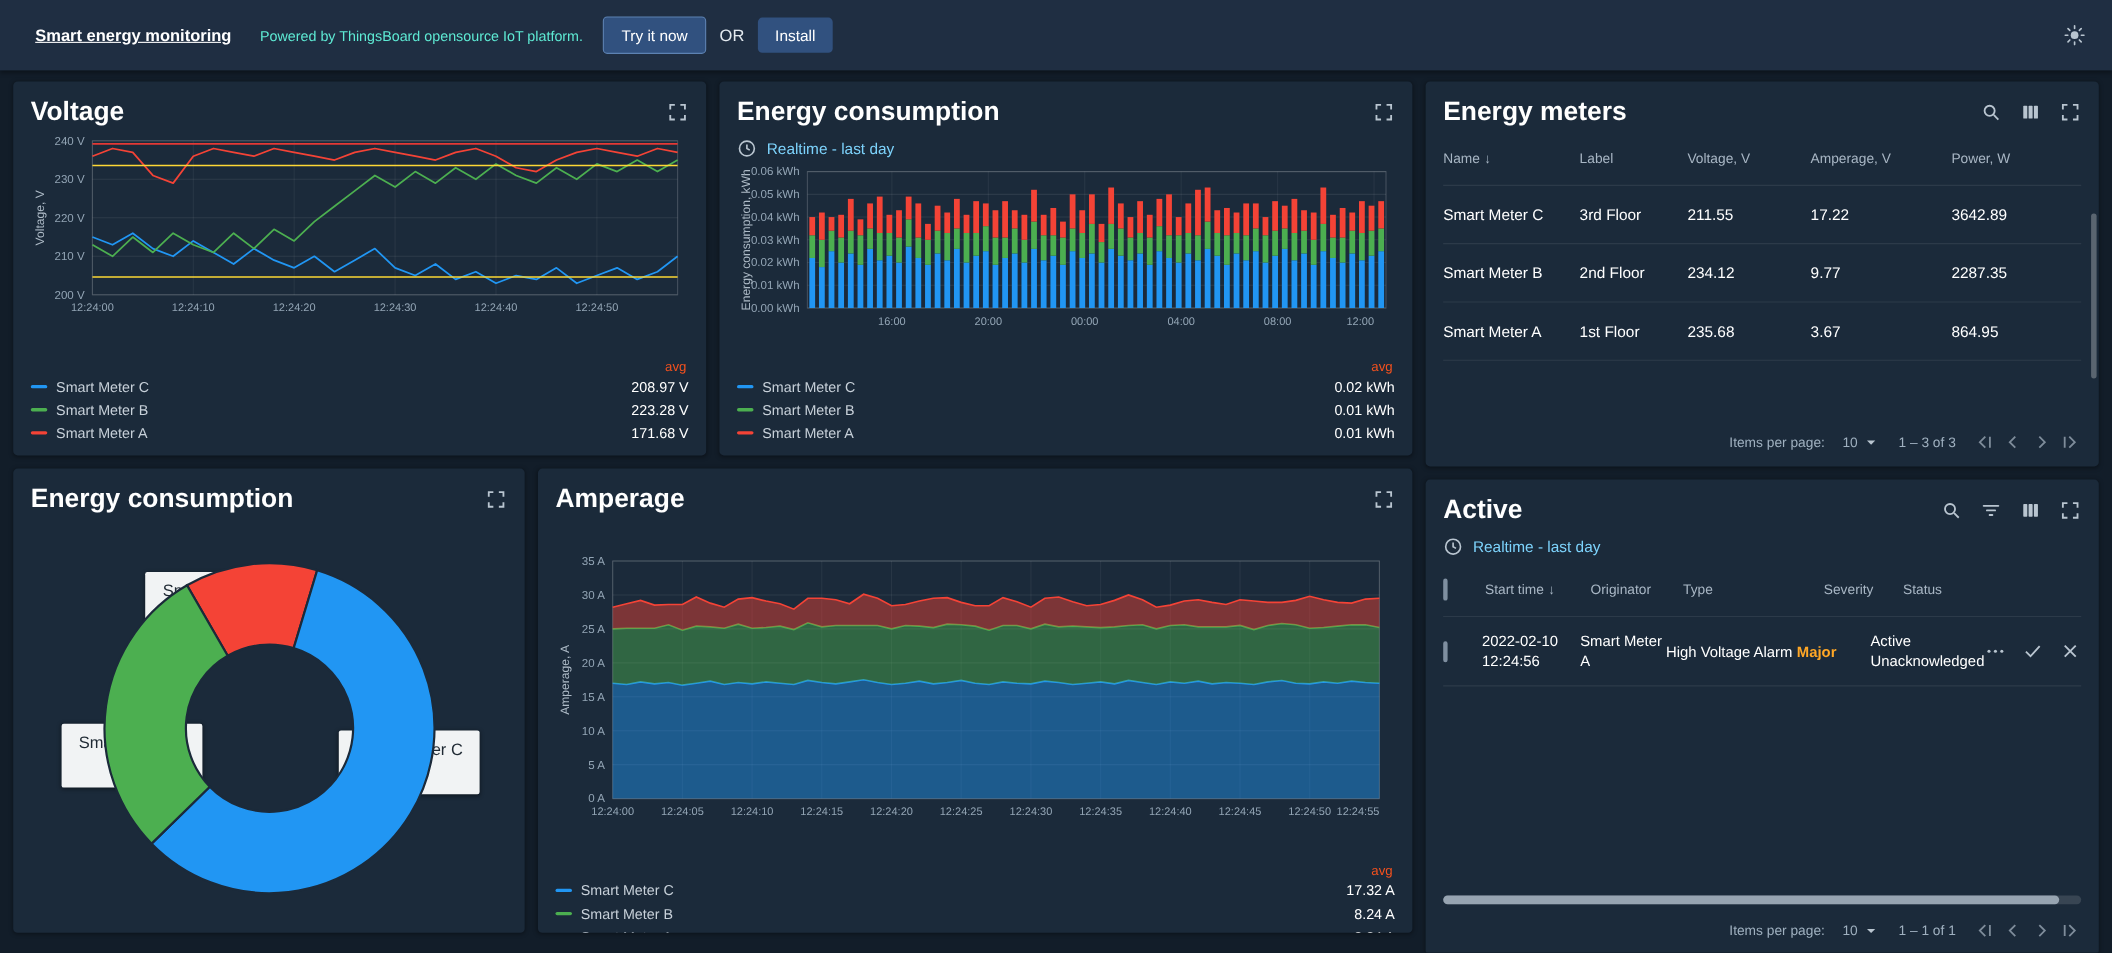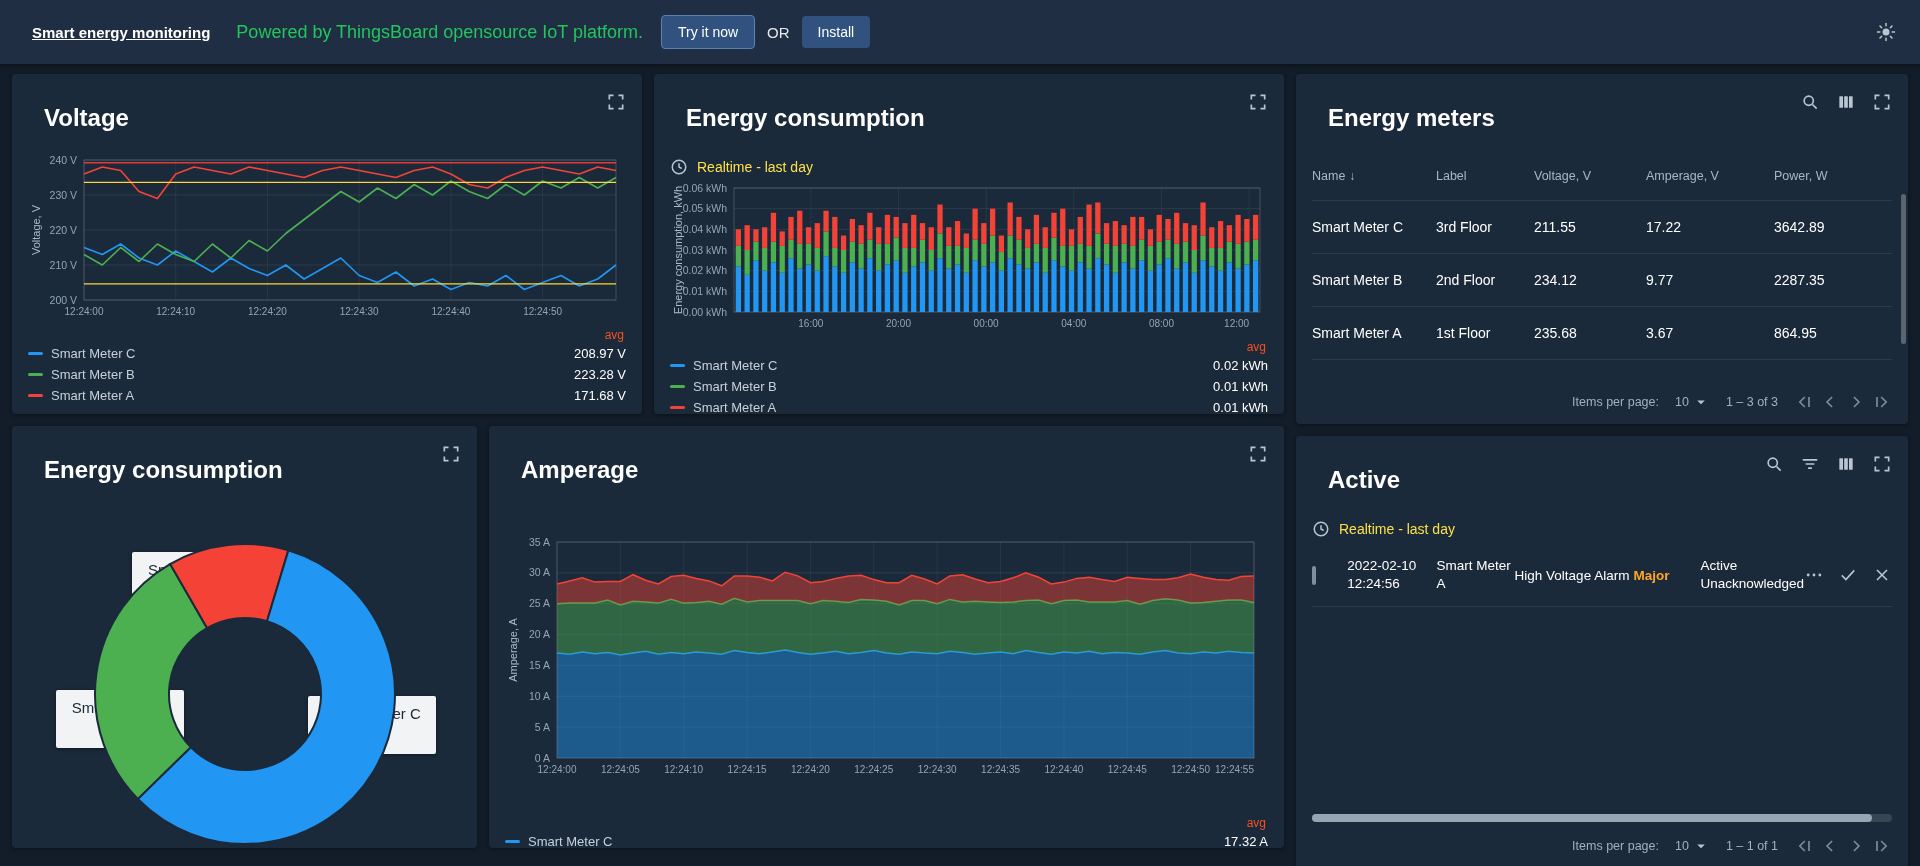--- a/index.html
+++ b/index.html
@@ -6,50 +6,50 @@
     font-family:"Liberation Sans","DejaVu Sans",sans-serif;font-size:14px;}
   body{width:1920px;height:866px;overflow:hidden;}
   .icon{display:inline-flex;color:#b9c5d0;line-height:0;}
   .icon svg{width:20px;height:20px;}
   .icon.small svg{width:18px;height:18px;}
 
   
   header{height:64px;background:#1f2e42;display:flex;align-items:center;
     padding:0 24px;box-shadow:0 2px 4px rgba(0,0,0,.35);}
   .app-title{font-size:15px;font-weight:700;margin:0 26px 0 8px;text-decoration:underline;}
-  .subtitle{font-size:18px;color:#22c55e;margin-right:18px;}
+  .subtitle{font-size:13px;color:#5eead4;margin-right:18px;}
   .btn{border:none;border-radius:4px;background:#31517f;color:#fff;font-size:14px;
     padding:8px 16px;cursor:pointer;font-family:inherit;}
   .btn-try{border:1px solid #5d82b2;}
   .or{margin:0 12px;font-size:15px;color:#e3e9ef;}
   .spacer{flex:1;}
 
   
   .content{display:flex;gap:12px;padding:10px 12px 0;}
   .left-col{width:1272px;display:flex;flex-direction:column;gap:12px;}
   .right-col{width:612px;display:flex;flex-direction:column;gap:12px;}
   .top-row{display:flex;gap:12px;height:340px;}
   .bottom-row{display:flex;gap:12px;height:422px;}
 
   .card{background:#1b2a3a;border-radius:4px;box-shadow:0 1px 4px rgba(0,0,0,.4);
     display:flex;flex-direction:column;padding:0 16px 10px;position:relative;overflow:hidden;}
   .card-head{display:flex;align-items:flex-start;justify-content:space-between;padding:14px 0 4px;}
-  .card-head h2{margin:16px;font-size:24px;font-weight:700;}
+  .card-head h2{margin:0;font-size:24px;font-weight:700;}
   .head-icons{display:flex;gap:16px;align-items:center;margin-top:4px;}
 
   .w-voltage{width:630px;}
   .w-bars{width:630px;}
   .w-pie{width:465px;padding:0 0 10px;}
   .w-pie .card-head{padding:14px 16px 4px;}
   .w-amp{flex:1;gap:28px;}
   .h-meters{height:340px;}
   .h-alarms{height:422px;}
 
   .chart-host{line-height:0;}
-  .sub-row{display:flex;align-items:center;gap:9px;color:#fde047;font-size:14px;padding:6px 0 6px;}
+  .sub-row{display:flex;align-items:center;gap:9px;color:#7dd3fc;font-size:14px;padding:6px 0 6px;}
 
   
   .legend{margin-top:auto;padding-top:4px;}
   .legend-avg{text-align:right;font-size:12px;color:#f4511e;padding-right:2px;height:15px;}
   .legend-row{display:flex;align-items:center;height:21px;cursor:pointer;}
   .swatch{width:15px;height:3px;border-radius:2px;margin-right:8px;}
   .legend-label{font-size:13px;color:#c7d0d9;}
   .legend-value{margin-left:auto;font-size:13px;color:#fff;}
 
   
@@ -695,20 +695,29 @@
       </div>
       <div class="sub-row">
         <span class="icon small">
           <svg viewBox="0 0 24 24" fill="none" stroke="currentColor" stroke-width="2">
               <circle cx="12" cy="12" r="9"></circle>
               <path d="M12 7v5l3.5 2"></path>
             </svg>
         </span>
         <span>Realtime - last day</span>
       </div>
+      <div class="trow thead">
+        <span class="c-check"><span class="checkbox"></span></span>
+        <span class="th c-time"><span>Start time</span><span class="sort-arrow">↓</span></span>
+        <span class="th c-orig">Originator</span>
+        <span class="th c-type">Type</span>
+        <span class="th c-sev">Severity</span>
+        <span class="th c-status">Status</span>
+        <span class="c-actions"></span>
+      </div>
       <div class="trow a-row">
         <span class="c-check"><span class="checkbox"></span></span>
         <span class="c-time two-line">
           <div>2022-02-10</div>
             <div>12:24:56</div>
         </span>
         <span class="c-orig two-line">Smart Meter A</span>
         <span class="c-type">High Voltage Alarm</span>
         <span class="c-sev sev-major">Major</span>
         <span class="c-status two-line">

